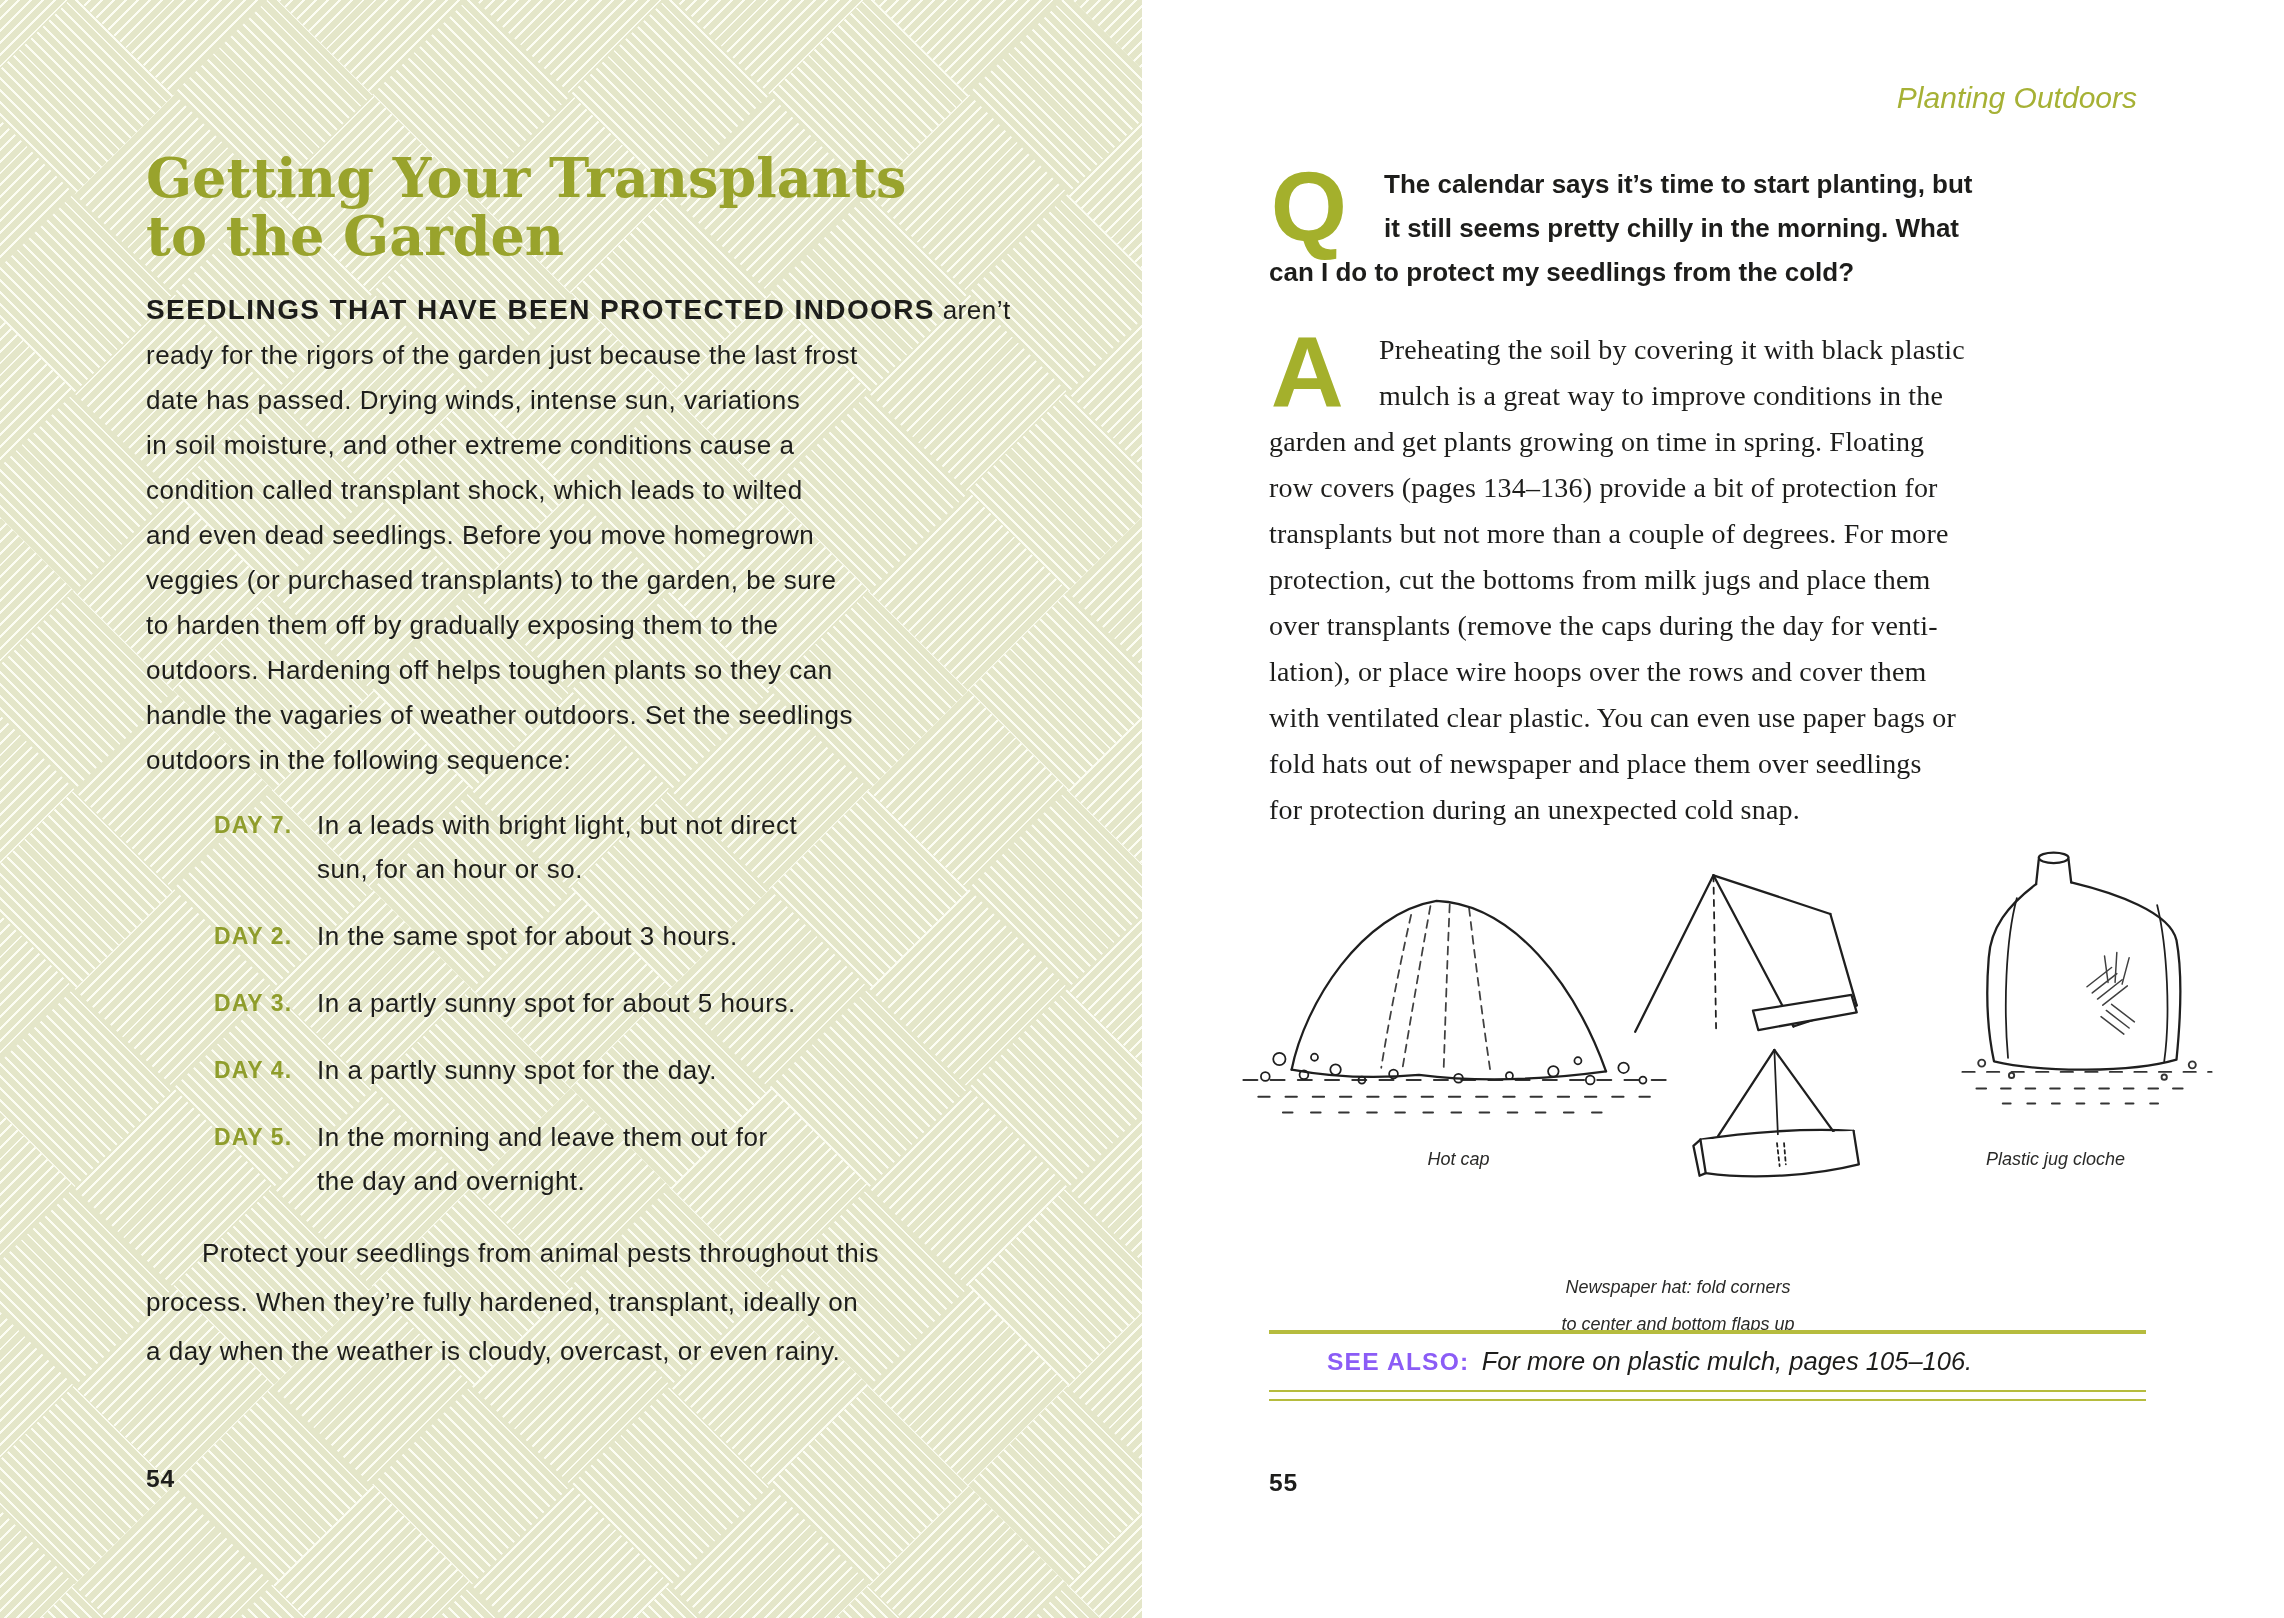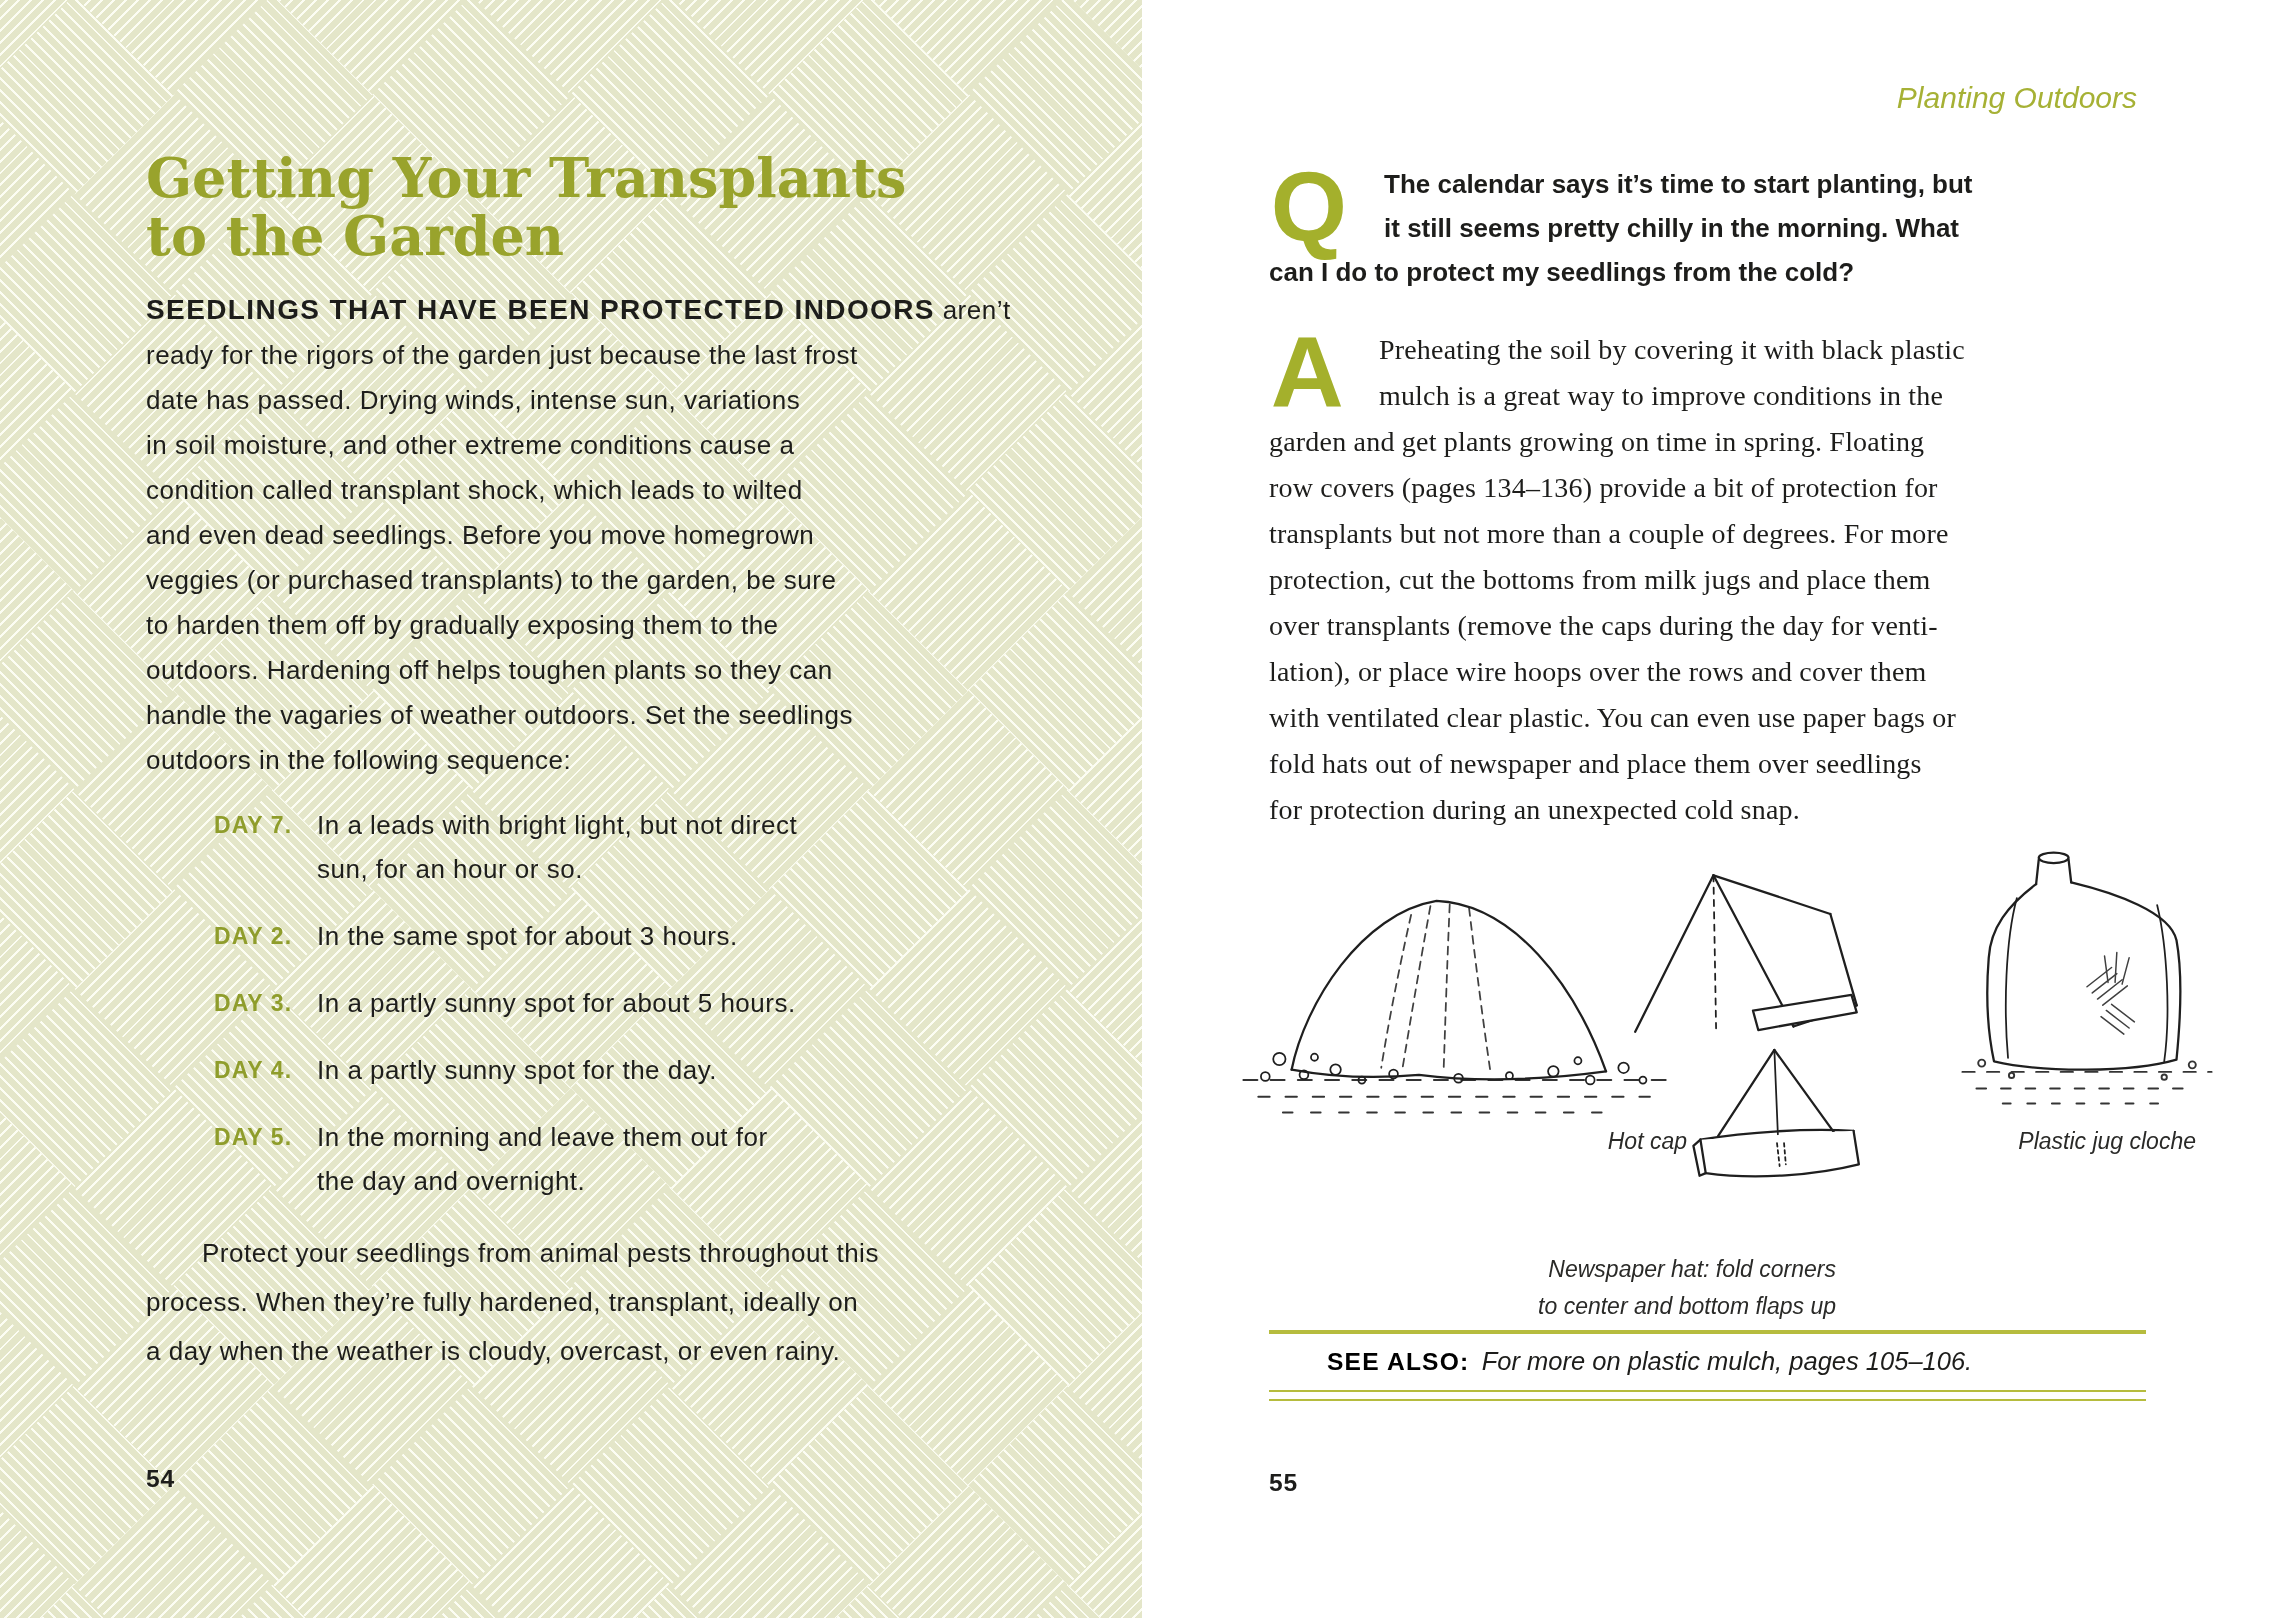--- a/index.html
+++ b/index.html
@@ -46,29 +46,29 @@
   .qa{position:absolute;left:127px;width:877px;margin:0;}
   .qblock{top:162px;}
   .ablock{top:327px;}
   .qtext{margin:0;font-weight:700;font-size:26px;line-height:44px;}
   .atext{margin:0;font-family:"Liberation Serif",serif;font-size:28px;line-height:46px;letter-spacing:0.2px;}
   .dropcap{float:left;color:#a4b02c;font-family:"Liberation Sans",sans-serif;font-weight:700;}
   .dropcap-q{font-size:98px;line-height:83px;margin:3.5px 37px 0 1.8px;}
   .dropcap-a{font-size:101px;line-height:86px;margin:1.8px 35px 0 1.8px;}
 
   .figure-svg{position:absolute;}
-  .figcaption{position:absolute;font-style:italic;font-size:23px;line-height:37px;color:#2a2a28;text-align:right;}
+  .figcaption{position:absolute;font-style:italic;font-size:18px;line-height:37px;color:#2a2a28;text-align:center;margin-top:18px;}
   .cap-hotcap{left:88px;top:1123px;width:457px;}
   .cap-jug{left:773px;top:1123px;width:281px;}
   .cap-hat{left:378px;top:1251px;width:316px;}
 
   .see-also{position:absolute;left:127px;top:1330px;width:877px;}
   .sa-toprule{height:3.5px;background:#b6bc3e;}
   .sa-row{height:56px;display:flex;align-items:center;padding-left:58px;box-sizing:border-box;}
-  .sa-label{font-weight:700;font-size:24.6px;letter-spacing:1.2px;color:#000000;margin-right:12.3px;}
+  .sa-label{font-weight:700;font-size:24.6px;letter-spacing:1.2px;color:#8b5cf6;margin-right:12.3px;}
   .sa-text{font-style:italic;font-size:25.5px;color:#1d1d1b;text-align:center;}
   .sa-doublerule{height:7px;border-top:2.6px solid #b6bc3e;border-bottom:2.6px solid #b6bc3e;}
   .pagenum-right{position:absolute;top:1469px;left:127px;width:877px;text-align:left;}
 
   svg path,svg line,svg circle,svg ellipse{vector-effect:none;}
 </style>
 </head>
 <body>
 
 <div class="canvas">

